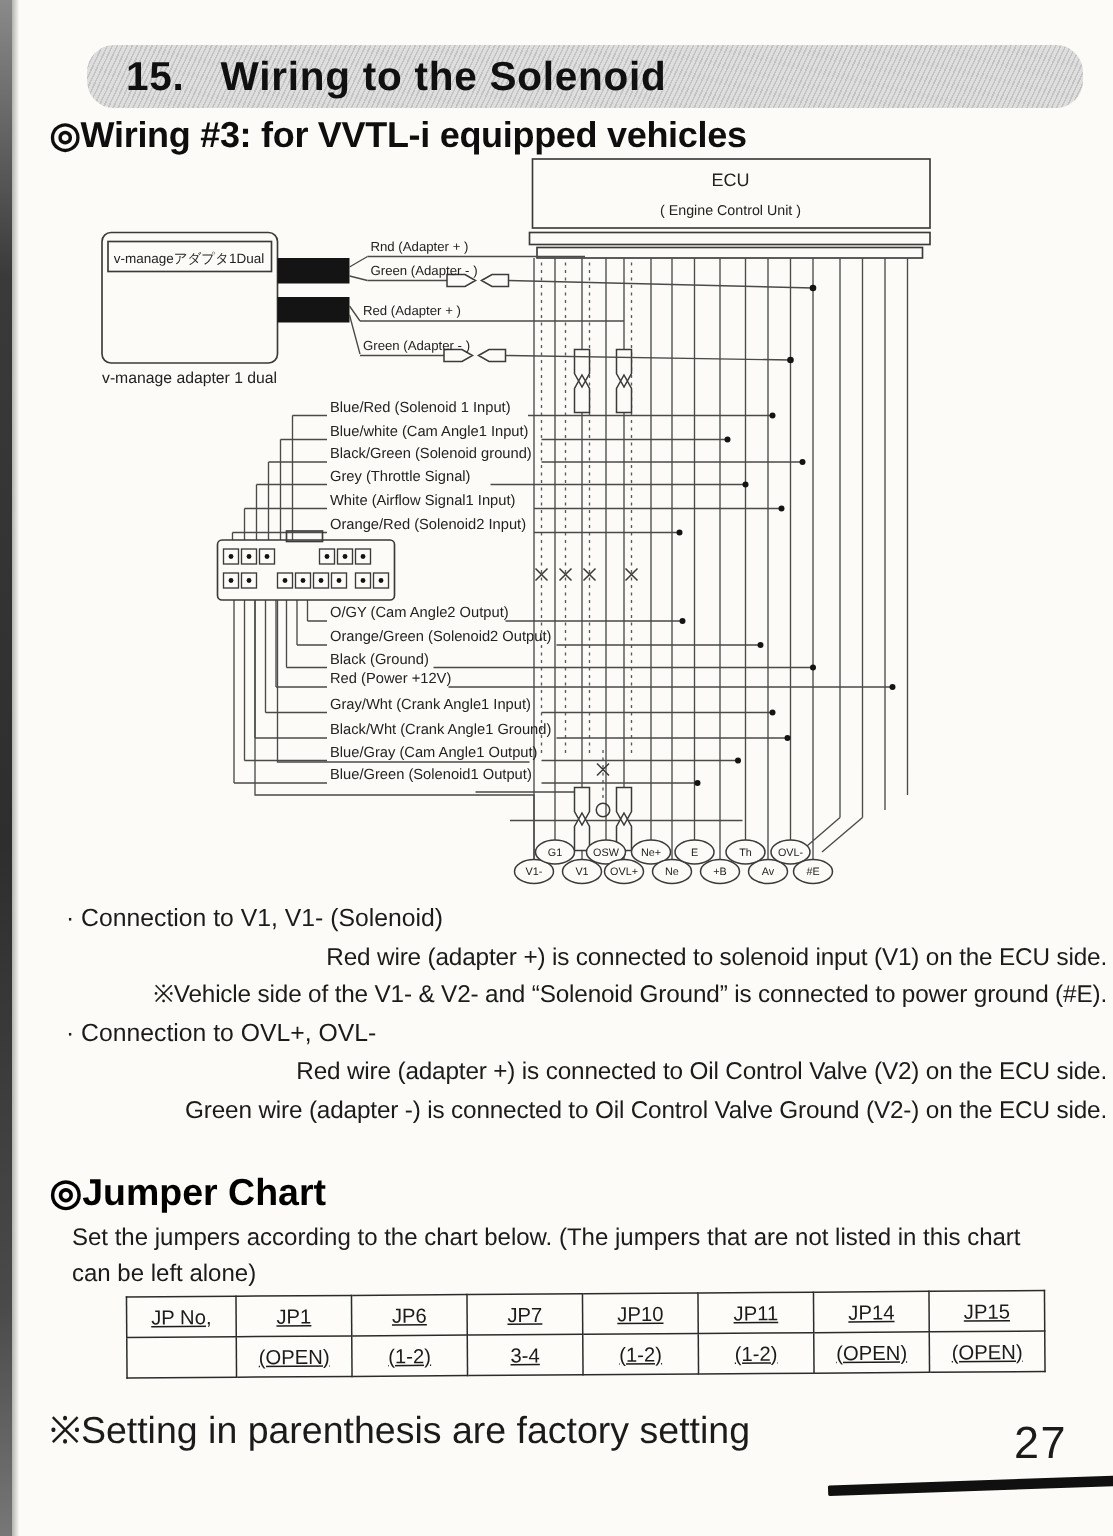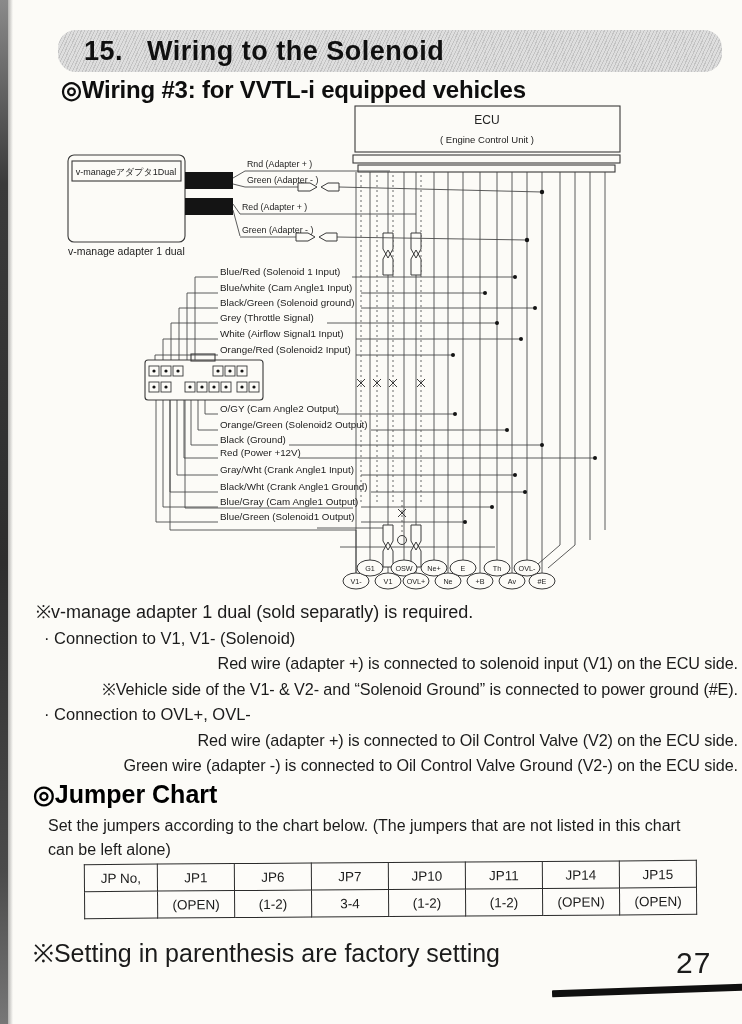--- a/index.html
+++ b/index.html
@@ -21,41 +21,41 @@
     position:absolute;left:58px;top:30px;width:664px;height:42px;
     background:repeating-linear-gradient(115deg,#c3c3c3 0 1px,#dedede 1px 3px);
     display:flex;align-items:center;border-radius:18px;
   }
   .title-bar .t{
     font-size:27px;font-weight:bold;letter-spacing:.5px;
     padding-left:26px;white-space:pre;color:#101010;
   }
   .subhead{
     position:absolute;left:33px;top:76px;font-size:24px;font-weight:bold;color:#0e0e0e;
-    letter-spacing:-0.2px;white-space:nowrap;margin-left:28px;
+    letter-spacing:-0.2px;white-space:nowrap;
   }
   .diagram-svg{position:absolute;left:55px;top:100px;width:645px;height:505px;}
   svg text{fill:#222;}
   .notes{position:absolute;left:36px;top:600px;width:702px;line-height:25.5px;}
   .notes .l0{font-size:18px;}
   .notes .head{font-size:16.5px;padding-left:8px;}
   .notes .sub{font-size:16.2px;padding-left:24px;white-space:nowrap;letter-spacing:-0.1px;text-align:right;}
   .jumper-head{
     position:absolute;left:33px;top:780px;font-size:25px;font-weight:bold;color:#000000;
   }
   .jumper-intro{
     position:absolute;left:48px;top:814px;width:650px;font-size:16px;line-height:24px;
   }
   .jumper-table{
     position:absolute;left:84px;top:862px;border-collapse:collapse;
     transform:rotate(-0.4deg);
   }
   .jumper-table th,.jumper-table td{
     border:1.6px solid #2b2b2b;font-weight:normal;text-align:center;
-    font-size:13.5px;height:26px;padding:0 4px;background:#fdfcf9;
+    font-size:13.5px;height:26px;padding:0 4px;background:#fdfcf9;text-decoration:underline;
   }
   .jumper-table th{width:68px;}
   .jumper-table .c0{width:64px;}
   .footnote{position:absolute;left:33px;top:914px;font-size:25px;margin-top:21px;}
   .page-number{position:absolute;left:676px;top:946px;font-size:30px;letter-spacing:1px;}
   .bottom-rule{
     position:absolute;left:552px;top:987px;width:195px;height:7px;background:#101010;
     transform:rotate(-2deg);border-radius:1px;
   }
 </style>
@@ -240,21 +240,20 @@
         <text x="425" y="483.5">+B</text>
         <text x="442" y="470.5">Th</text>
         <text x="457" y="483.5">Av</text>
         <text x="472" y="470.5">OVL-</text>
         <text x="487" y="483.5">#E</text>
       </g>
     </g>
   </svg>
 
   <div class="notes">
-    <div class="l0">※v-manage adapter 1 dual (sold separatly) is required.</div>
     <div class="head">· Connection to V1, V1- (Solenoid)</div>
     <div class="sub">Red wire (adapter +) is connected to solenoid input (V1) on the ECU side.</div>
     <div class="sub">※Vehicle side of the V1- &amp; V2- and “Solenoid Ground” is connected to power ground (#E).</div>
     <div class="head">· Connection to OVL+, OVL-</div>
     <div class="sub">Red wire (adapter +) is connected to Oil Control Valve (V2) on the ECU side.</div>
     <div class="sub">Green wire (adapter -) is connected to Oil Control Valve Ground (V2-) on the ECU side.</div>
   </div>
 
   <div class="jumper-head">◎Jumper Chart</div>
   <div class="jumper-intro">Set the jumpers according to the chart below. (The jumpers that are not listed in this chart can be left alone)</div>

